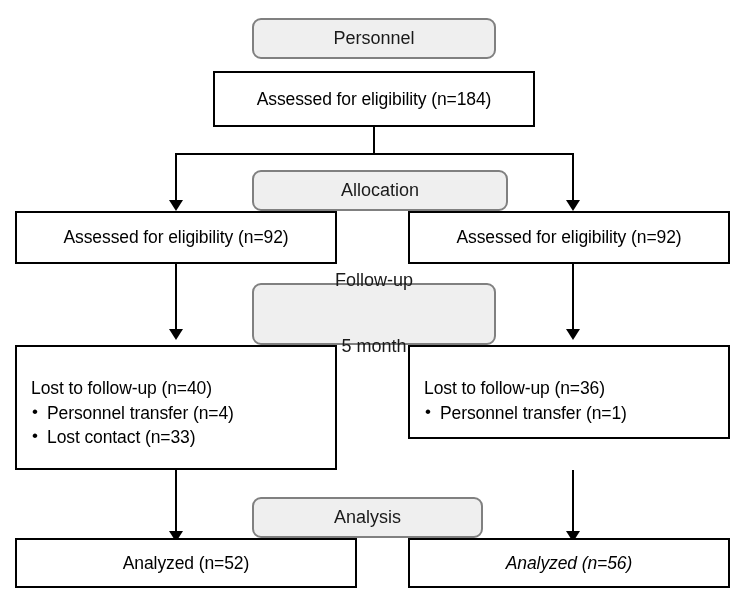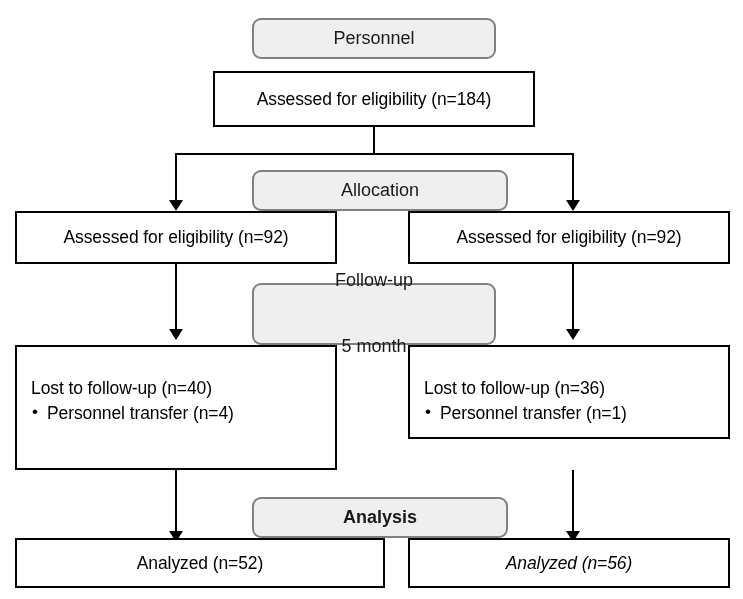--- a/index.html
+++ b/index.html
@@ -118,43 +118,44 @@
   <div class="stage" style="left:252px;top:283px;width:244px;height:62px;flex-direction:column;gap:44px;">
     <span>Follow-up</span>
     <span>5 month</span>
   </div>
 
   <div class="box left listbox" style="left:15px;top:345px;width:322px;height:125px;">
     <div class="pad">
       <div>Lost to follow-up (n=40)</div>
       <ul class="items">
         <li>Personnel transfer (n=4)</li>
+        <li>Lost contact (n=33)</li>
       </ul>
     </div>
   </div>
 
   <div class="box left listbox" style="left:408px;top:345px;width:322px;height:94px;">
     <div class="pad">
       <div>Lost to follow-up (n=36)</div>
       <ul class="items">
         <li>Personnel transfer (n=1)</li>
       </ul>
     </div>
   </div>
 
   <div class="vline" style="left:175px;top:470px;height:63px;"></div>
   <div class="arrowhead" style="left:169px;top:531px;"></div>
   <div class="vline" style="left:572px;top:470px;height:63px;"></div>
   <div class="arrowhead" style="left:566px;top:531px;"></div>
 
-  <div class="stage" style="left:252px;top:497px;width:256px;height:41px;font-weight:bold;">
+  <div class="stage" style="left:252px;top:497px;width:231px;height:41px;">
     <span>Analysis</span>
   </div>
 
-  <div class="box center" style="left:15px;top:538px;width:370px;height:50px;">
+  <div class="box center" style="left:15px;top:538px;width:342px;height:50px;">
     <span class="pad title-line">Analyzed (n=52)</span>
   </div>
 
   <div class="box center" style="left:408px;top:538px;width:322px;height:50px;font-style:italic;">
     <span class="pad title-line">Analyzed (n=56)</span>
   </div>
 
 </div>
 
 </body></html>

